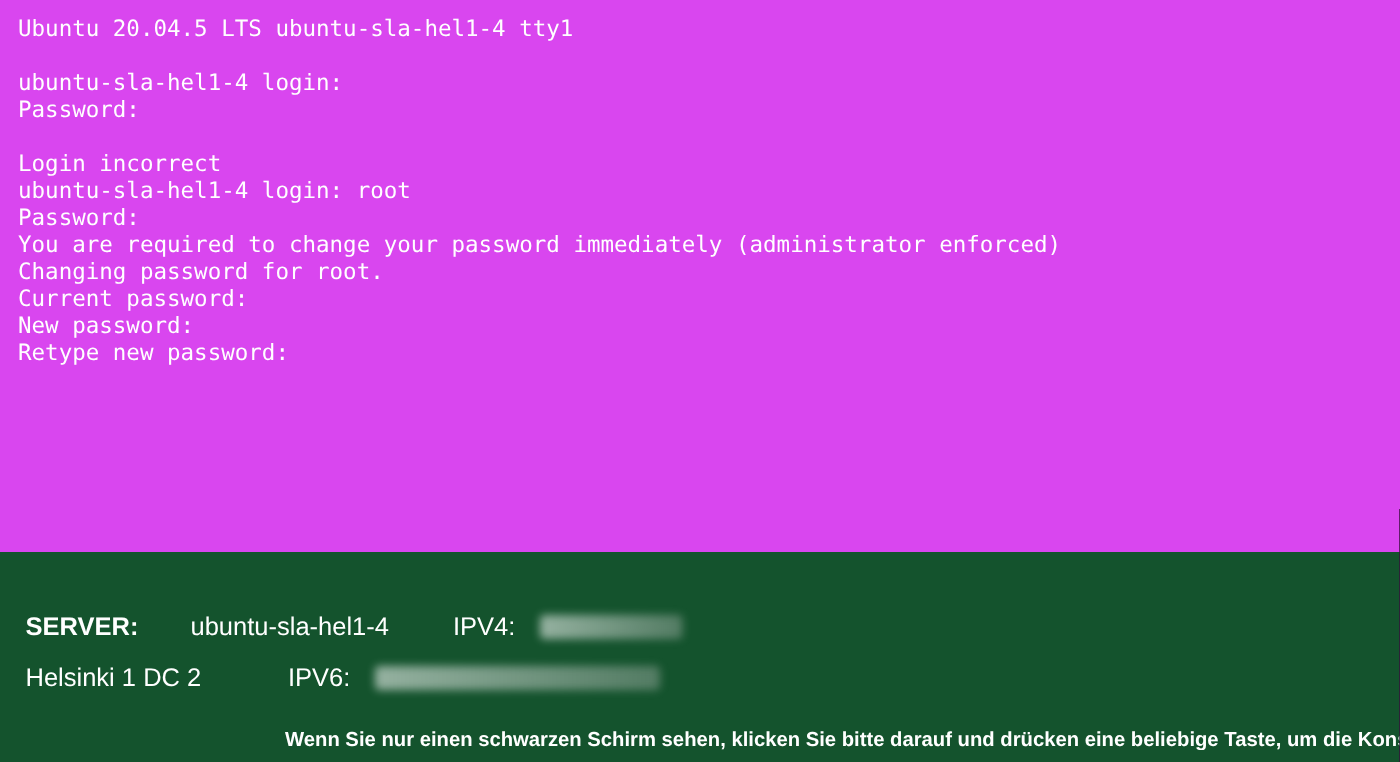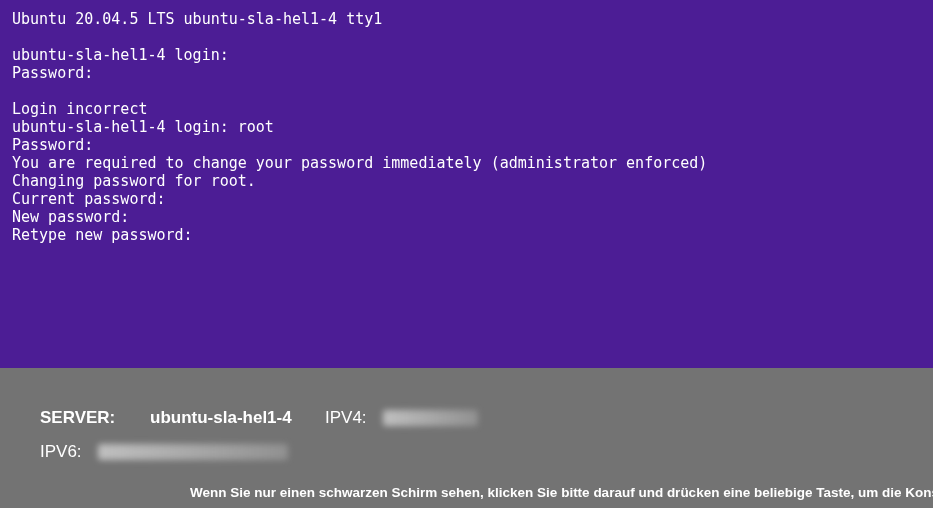--- a/index.html
+++ b/index.html
@@ -10,50 +10,50 @@
   html, body {
     width: 933px;
     height: 508px;
     overflow: hidden;
     font-family: "DejaVu Sans Mono", "Liberation Mono", monospace;
     background: #000;
   }
   .console {
     width: 100%;
     height: 368px;
-    background: #4c1d95;
+    background: #d946ef;
     color: #fff;
     padding: 10px 12px 0 12px;
     font-size: 15px;
     line-height: 18px;
     white-space: pre;
     overflow: hidden;
   }
   .status-bar {
     width: 100%;
     height: 140px;
-    background: #737373;
+    background: #14532d;
     color: #fff;
     font-family: Arial, Helvetica, sans-serif;
     position: relative;
-    padding: 40px 30px 0 40px;
+    padding: 40px 30px 0 17px;
   }
   .status-row {
     display: flex;
     align-items: center;
     margin-bottom: 14px;
     font-size: 17px;
   }
   .label {
     width: 110px;
     font-weight: bold;
   }
   .value {
     width: 175px;
-    font-weight: bold;
+    font-weight: normal;
   }
   .netlabel {
     width: 58px;
     font-weight: normal;
   }
   .blur {
     display: inline-block;
     height: 16px;
     border-radius: 3px;
     vertical-align: middle;
@@ -94,17 +94,18 @@
 </div>
 
 <div class="status-bar">
   <div class="status-row">
     <span class="label">SERVER:</span>
     <span class="value">ubuntu-sla-hel1-4</span>
     <span class="netlabel">IPV4:</span>
     <span class="blur ipv4"></span>
   </div>
   <div class="status-row">
+    <span class="value">Helsinki 1 DC 2</span>
     <span class="netlabel">IPV6:</span>
     <span class="blur ipv6"></span>
   </div>
   <div class="hint">Wenn Sie nur einen schwarzen Schirm sehen, klicken Sie bitte darauf und drücken eine beliebige Taste, um die Konsole zu al</div>
 </div>
 
 </body></html>

